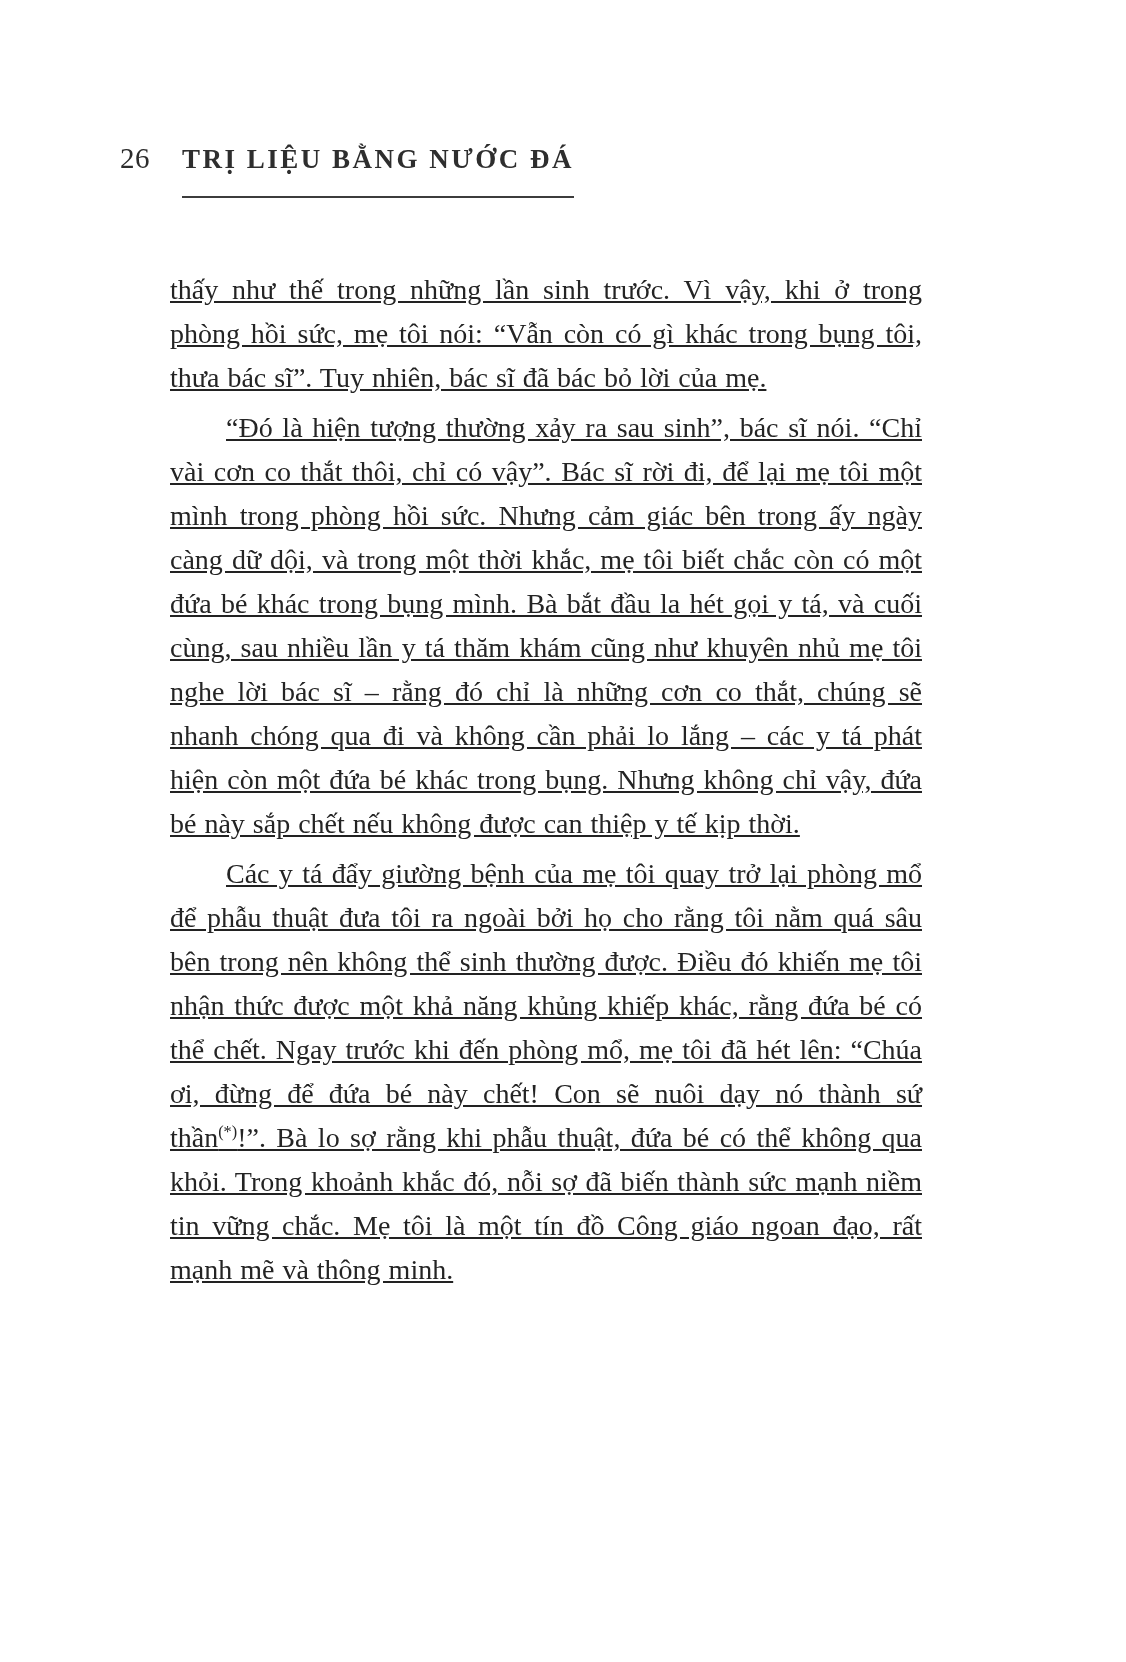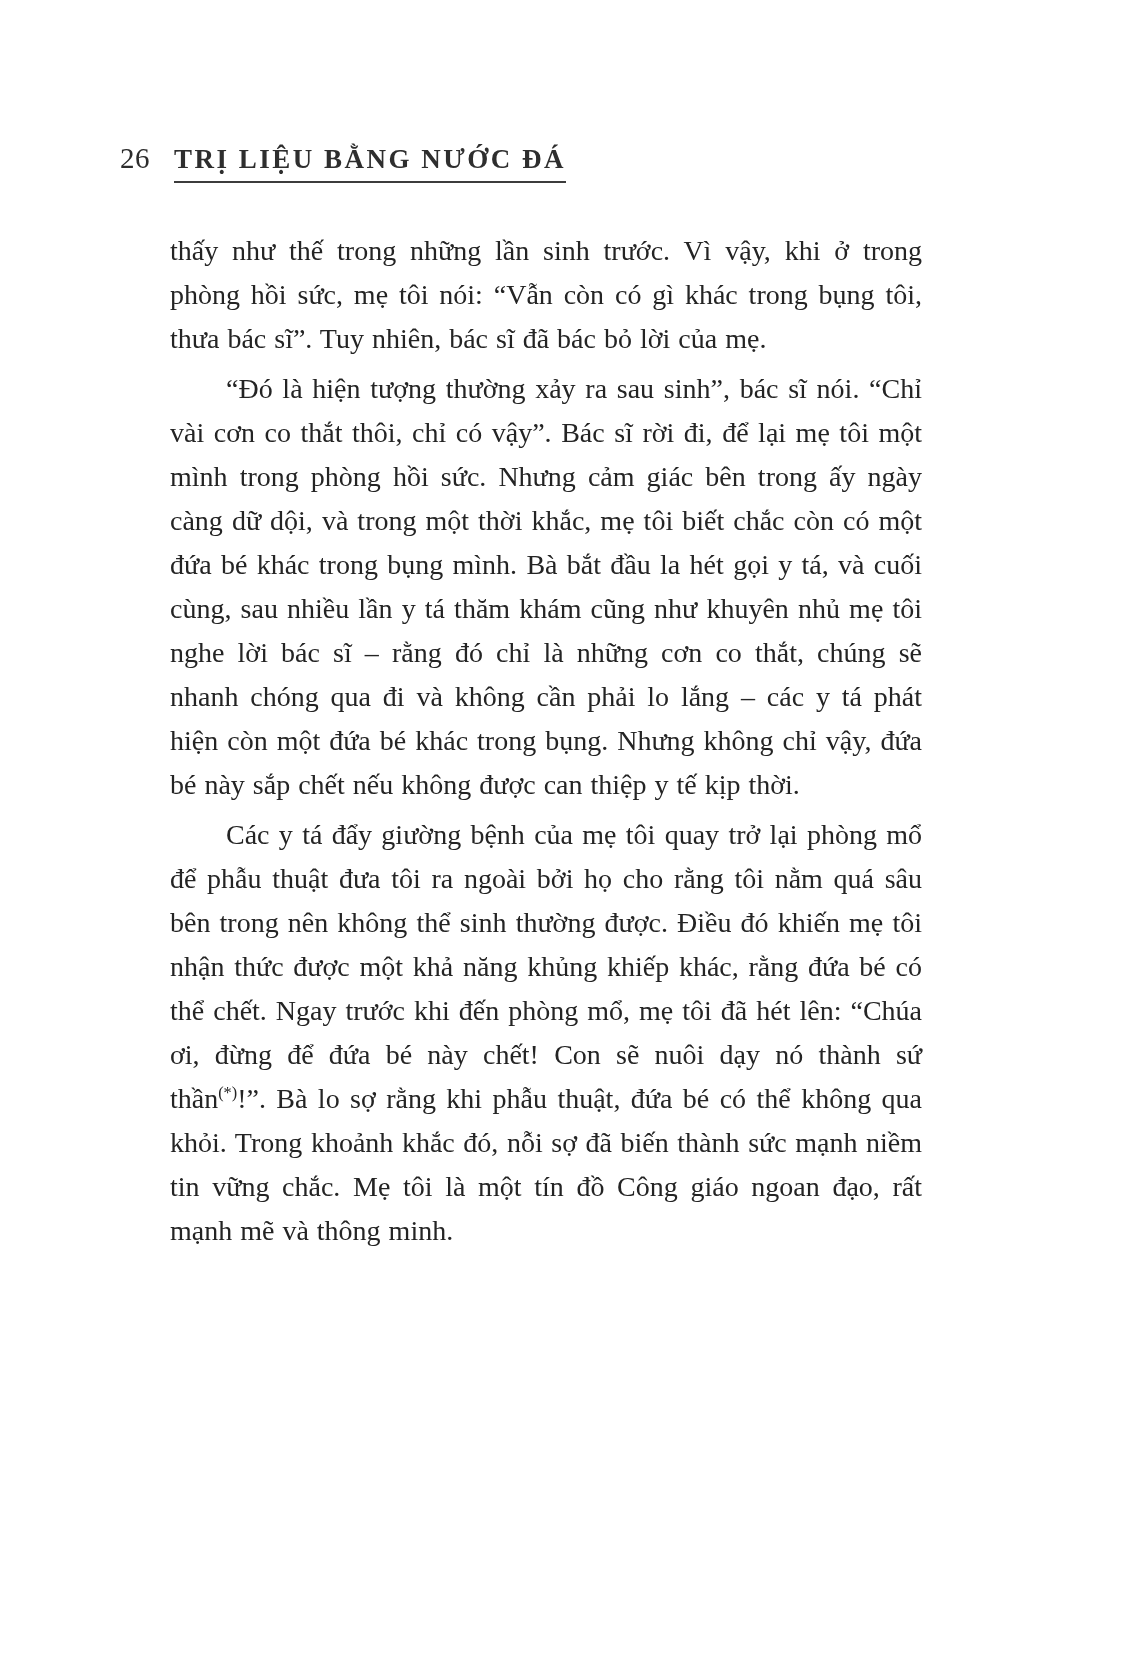--- a/index.html
+++ b/index.html
@@ -28,37 +28,38 @@
   .running-head {
     display: flex;
     align-items: baseline;
     margin-left: -50px;
     white-space: nowrap;
   }
 
   .page-num {
     font-size: 29px;
     color: #2c2c2c;
-    margin-right: 24px;
+    margin-right: 32px;
     letter-spacing: 0.5px;
   }
 
   .head-title {
     font-size: 27px;
     font-weight: 600;
     letter-spacing: 2.5px;
     color: #2e2e2e;
     border-bottom: 2.5px solid #3c3c3c;
-    padding-bottom: 6px;
+    padding-bottom: 21px;
   }
 
   
   .body-text {
-    margin-top: 46px;
+    margin-top: 70px;
     width: 752px;
+    text-decoration: underline;
   }
 
   .para {
     font-size: 28px;
     line-height: 44px;
     text-align: justify;
     color: #242424;
     margin-bottom: 6px;
     word-spacing: 1px;
   }

